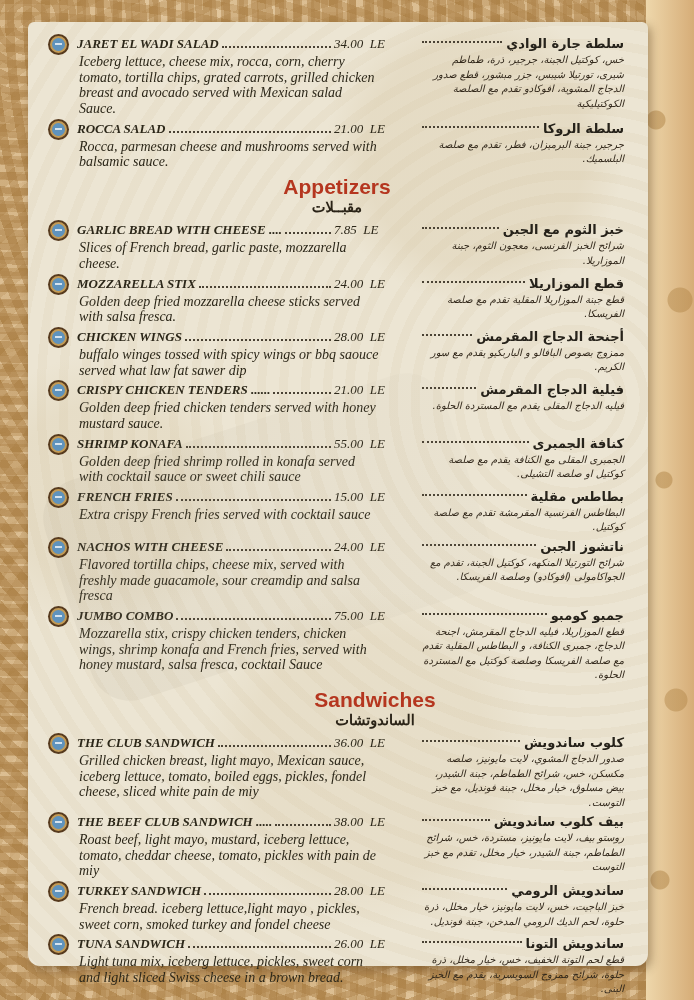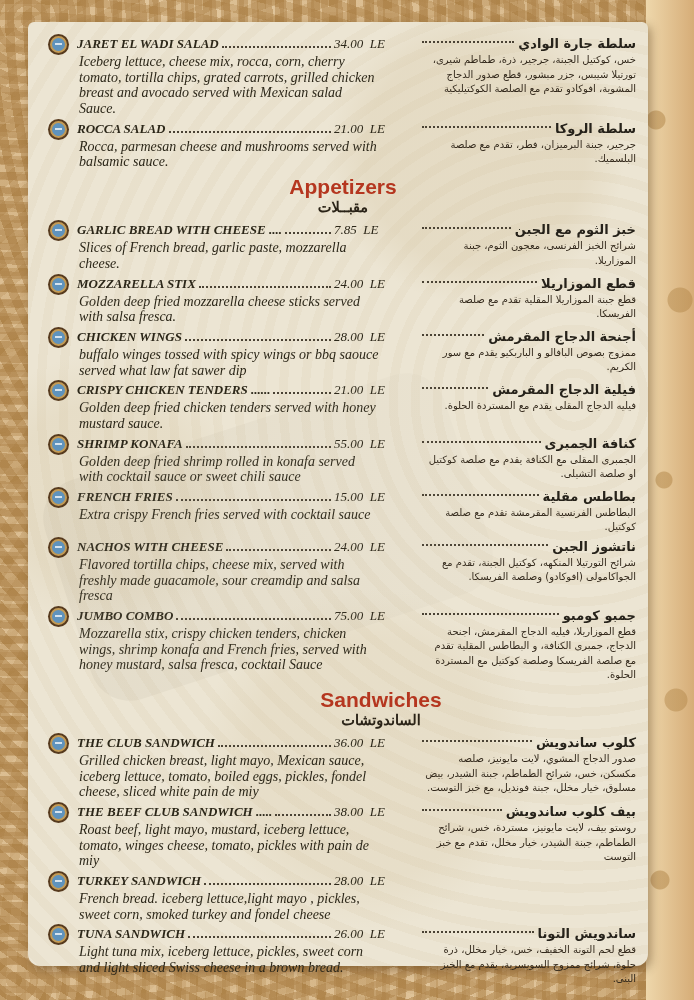--- a/index.html
+++ b/index.html
@@ -28,42 +28,42 @@
   .paper{
     position:absolute;left:28px;top:22px;right:46px;bottom:34px;
     background-color:#ece5d3;
     background-image:
       radial-gradient(circle at 72% 14%, rgba(205,186,146,0.22) 0 110px, transparent 150px),
       radial-gradient(circle at 12% 50%, rgba(205,186,146,0.18) 0 90px, transparent 140px),
       radial-gradient(circle at 55% 78%, rgba(205,186,146,0.16) 0 120px, transparent 170px),
       repeating-radial-gradient(circle at 88% 40%, rgba(200,180,140,0.10) 0 9px, transparent 9px 22px);
     border-radius:6px 6px 12px 12px;
     box-shadow:3px 4px 10px rgba(88,58,22,0.45);
-    padding:14px 12px 8px 22px;box-sizing:border-box;
+    padding:14px 24px 8px 22px;box-sizing:border-box;
   }
   .watermark{position:absolute;left:30px;top:400px;width:420px;height:230px;
     transform:rotate(-18deg);border-radius:40px;
     background:linear-gradient(90deg, rgba(158,148,128,0.10), rgba(158,148,128,0.04));
     pointer-events:none;}
   
   .item{display:grid;grid-template-columns:362px 1fr;column-gap:10px;margin-bottom:4px;}
   .en .trow{display:flex;align-items:baseline;}
   .bullet{width:13px;height:13px;border-radius:50%;flex:0 0 13px;align-self:center;
     background:#5f93bd;border:2px solid #c29a55;box-shadow:0 0 0 2px #563a1e;
     margin-right:10px;position:relative;}
   .bullet::after{content:"";position:absolute;left:3px;top:5px;width:7px;height:2px;background:rgba(255,255,255,0.75);}
   .tname{font-style:italic;font-weight:bold;font-size:13px;color:#2c2719;white-space:nowrap;}
   .lead{flex:1;border-bottom:2px dotted #4a4234;margin:0 3px 3px 3px;min-width:8px;}
   .price{flex:0 0 78px;font-style:italic;font-size:13px;color:#2c2719;white-space:nowrap;}
   .desc{font-style:italic;font-size:14px;line-height:1.12;color:#2c2719;margin:1px 0 0 29px;max-width:300px;}
   .ar{font-family:"DejaVu Sans", sans-serif;}
   .ar .trow{display:flex;align-items:center;}
   .ar-lead{flex:1;border-bottom:2px dotted #4a4234;margin:0 4px 3px 0;min-width:8px;}
   .ar-name{font-weight:bold;font-size:13px;color:#26221a;white-space:nowrap;}
-  .ar-desc{direction:rtl;text-align:right;font-size:10px;line-height:1.45;color:#33291c;margin-top:2px;}
+  .ar-desc{direction:rtl;text-align:right;font-size:10px;line-height:1.45;color:#33291c;margin-top:2px;font-style:italic;}
   
   .shead{text-align:center;margin:6px 0 6px 0;}
   .shead .en-h{font-family:Liberation Sans, sans-serif;font-weight:bold;font-size:21px;color:#b5361f;line-height:1.05;}
   .shead .ar-h{font-family:Liberation Sans, sans-serif;font-weight:bold;font-size:14.5px;color:#2a2317;line-height:1.25;}
   .shead.offset{transform:translateX(38px);}
 </style>
 </head>
 <body>
 
 <div class="band-right"></div>
@@ -291,41 +291,48 @@
   </div>
 
   <div class="item">
     <div class="en">
       <div class="trow">
         <span class="bullet"></span>
         <span class="tname">THE BEEF CLUB SANDWICH .....</span>
         <span class="lead"></span>
         <span class="price"><span>38.00</span>&nbsp;&nbsp;<span>LE</span></span>
       </div>
-      <div class="desc">Roast beef, light mayo, mustard, iceberg lettuce, tomato, winges cheese, tomato, pickles with pain de miy</div>
+      <div class="desc">Roast beef, light mayo, mustard, iceberg lettuce, tomato, cheddar cheese, tomato, pickles with pain de miy</div>
     </div>
     <div class="ar">
       <div class="trow">
           <span class="ar-lead"></span>
           <span class="ar-name">بيف كلوب ساندويش</span>
         </div>
       <div class="ar-desc">روستو بيف، لايت مايونيز، مستردة، خس، شرائح الطماطم، جبنة الشيدر، خيار مخلل، تقدم مع خبز التوست</div>
     </div>
   </div>
 
   <div class="item">
     <div class="en">
       <div class="trow">
         <span class="bullet"></span>
         <span class="tname">TURKEY SANDWICH</span>
         <span class="lead"></span>
         <span class="price"><span>28.00</span>&nbsp;&nbsp;<span>LE</span></span>
       </div>
       <div class="desc">French bread. iceberg lettuce,light mayo , pickles, sweet corn, smoked turkey and fondel cheese</div>
     </div>
+    <div class="ar">
+      <div class="trow">
+          <span class="ar-lead"></span>
+          <span class="ar-name">ساندويش الرومي</span>
+        </div>
+      <div class="ar-desc">خبز الباجيت، خس، لايت مايونيز، خيار مخلل، ذرة حلوة، لحم الديك الرومي المدخن، جبنة فونديل.</div>
+    </div>
   </div>
 
   <div class="item">
     <div class="en">
       <div class="trow">
         <span class="bullet"></span>
         <span class="tname">TUNA SANDWICH</span>
         <span class="lead"></span>
         <span class="price"><span>26.00</span>&nbsp;&nbsp;<span>LE</span></span>
       </div>

